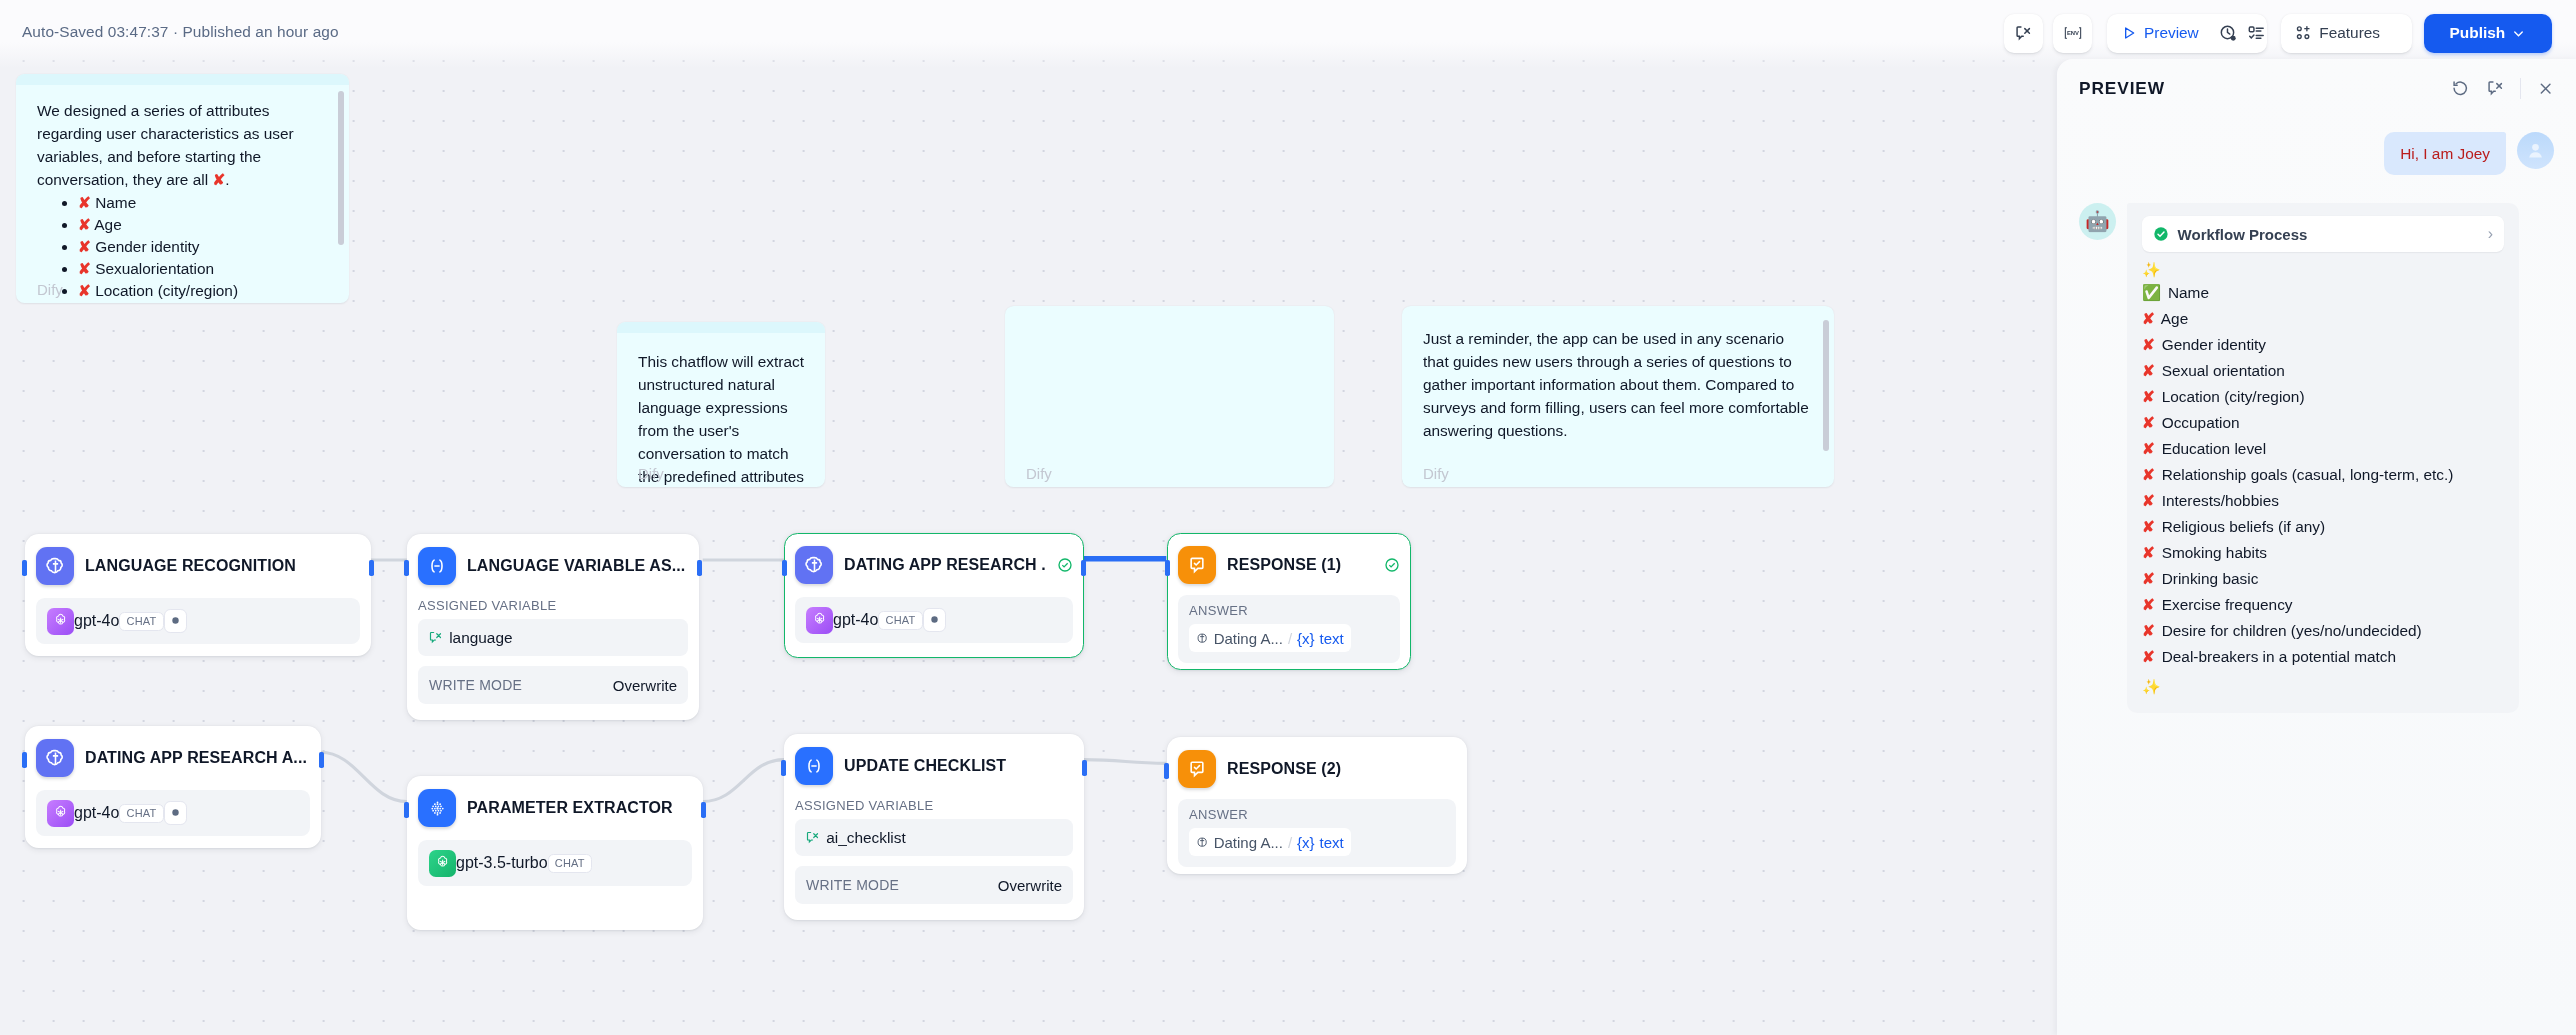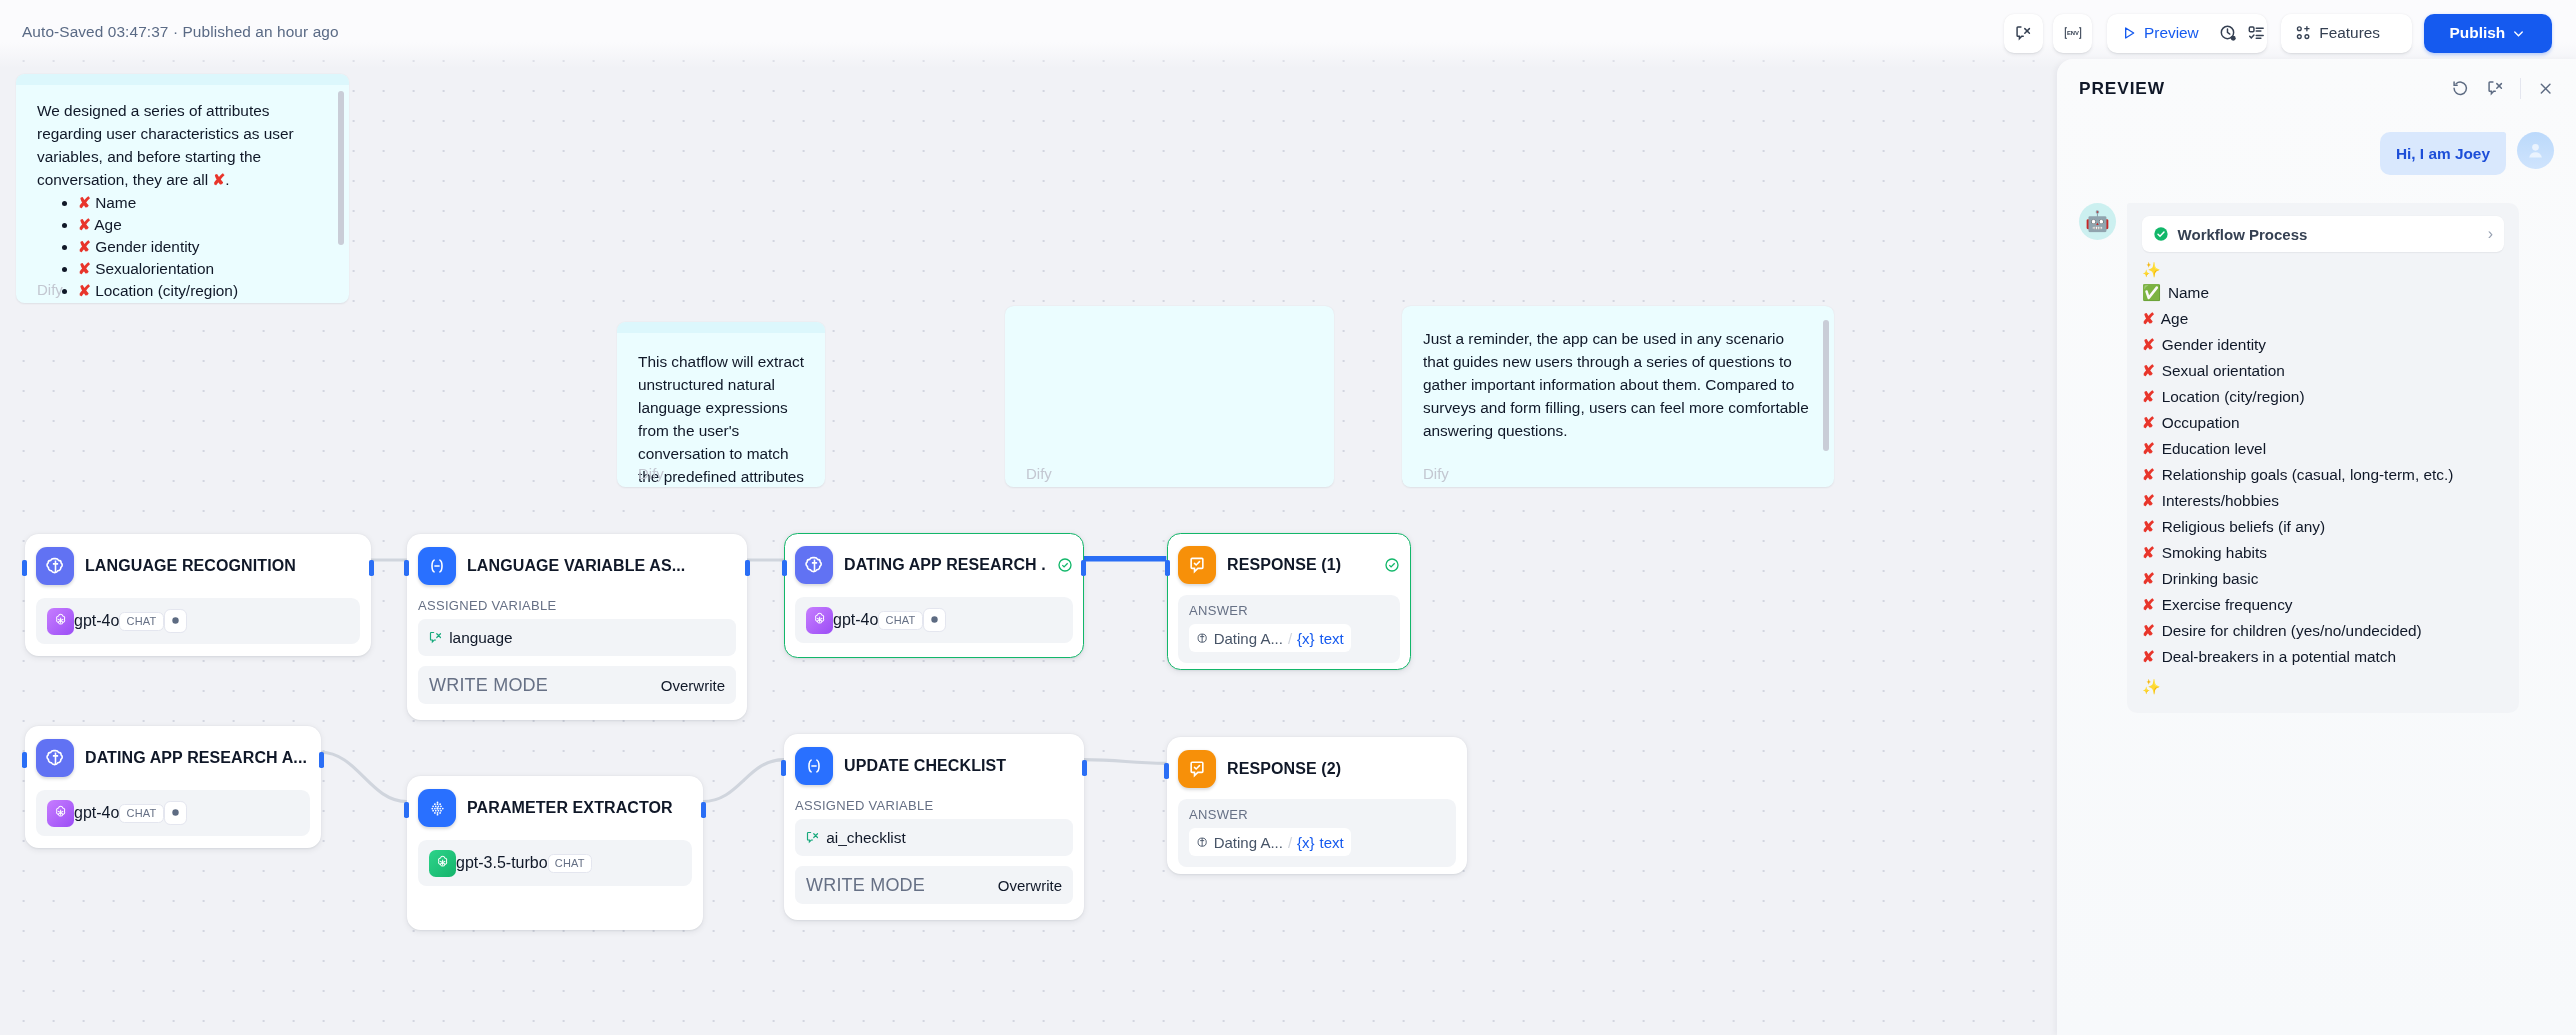--- a/index.html
+++ b/index.html
@@ -113,40 +113,40 @@
   .sec-label { margin-top: 11px; font-size: 13px; color: #667085; font-weight: 500; letter-spacing: 0.3px; }
   .field-box {
     margin-top: 6.2px; background: #F2F4F7; border-radius: 7.4px;
     height: 37px; display: flex; align-items: center; gap: 6.2px; padding: 0 10px;
     font-size: 15.4px; color: #101828;
   }
   .row-box {
     margin-top: 10px; background: #F2F4F7; border-radius: 7.4px; height: 38px;
     display: flex; align-items: center; justify-content: space-between; padding: 0 11px;
   }
-  .row-key { font-size: 18px; color: #667085; font-weight: 500; letter-spacing: 0.2px; }
+  .row-key { font-size: 14px; color: #667085; font-weight: 500; letter-spacing: 0.2px; }
   .row-val { font-size: 15px; color: #101828; }
   .ans-box { margin-top: 8.6px; background: #F2F4F7; border-radius: 8.6px; padding: 8.6px 11px 11px 11px; }
   .ans-label { font-size: 13px; color: #667085; font-weight: 500; letter-spacing: 0.3px; }
   .var-chip {
     margin-top: 6.2px; background: #FFFFFF; border-radius: 6.2px; height: 28px;
     display: inline-flex; align-items: center; gap: 5px; padding: 0 7.4px;
     font-size: 15px; color: #475467;
   }
   .var-chip .slash { color: #D0D5DD; }
   .var-chip .blue { color: #155AEF; }
   .port {
     position: absolute; width: 5px; height: 16px; border-radius: 1.8px; background: #2A6EF5;
   }
   .port.left { left: -3.1px; top: 26px; }
   .port.right { right: -3.1px; top: 26px; }
 
   
   #n-langrec  { left: 25px;   top: 534px;  width: 346px; height: 122px; }
-  #n-langvar  { left: 407px;  top: 534px;  width: 340px; height: 186px; }
+  #n-langvar  { left: 407px;  top: 534px;  width: 292px; height: 186px; }
   #n-dating1  { left: 784px; top: 533px;  width: 300px; height: 125px; }
   #n-resp1    { left: 1167px; top: 533px;  width: 244px; height: 137px; }
   #n-dating2  { left: 25px;   top: 726px; width: 296px; height: 122px; }
   #n-paramex  { left: 407px;  top: 776px; width: 296px; height: 154px; }
   #n-update   { left: 784px; top: 734px; width: 300px; height: 186px; }
   #n-resp2    { left: 1167px; top: 737px; width: 300px; height: 137px; }
 
   #edges { position: absolute; left: 0; top: 0; width: 2057px; height: 1036px; pointer-events: none; }
 
   
@@ -157,22 +157,22 @@
     box-shadow: -1.2px 0 6.2px rgba(16,24,40,.05);
   }
   #pv-head { display: flex; align-items: center; height: 59px; padding: 0 22px; }
   #pv-title { font-size: 17.3px; font-weight: 700; color: #101828; letter-spacing: 0.9px; }
   #pv-actions { margin-left: auto; display: flex; align-items: center; gap: 16px; }
   .pv-sep { width: 0.6px; height: 21px; background: #E4E6EF; }
   #pv-body { padding: 13.6px 22px 0 22px; }
 
   .msg-user { display: flex; justify-content: flex-end; align-items: flex-start; gap: 11px; }
   .bubble-user {
-    background: #D9E8FD; color: #1d4ed8; font-size: 15.4px; line-height: 21px;
-    padding: 11px 16px; border-radius: 10px; border-top-right-radius: 2.5px; font-weight: bold;
+    background: #D9E8FD; color: #b91c1c; font-size: 15.4px; line-height: 21px;
+    padding: 11px 16px; border-radius: 10px; border-top-right-radius: 2.5px;
   }
   .avatar {
     width: 37px; height: 37px; border-radius: 50%; flex: none;
     display: flex; align-items: center; justify-content: center; font-size: 20px;
   }
   .avatar.user { background: linear-gradient(180deg,#BBD9FB,#CFE4FD); }
   .avatar.bot  { background: #CCF0F0; }
 
   .msg-bot { display: flex; align-items: flex-start; gap: 11px; margin-top: 28px; }
   .bubble-bot {

